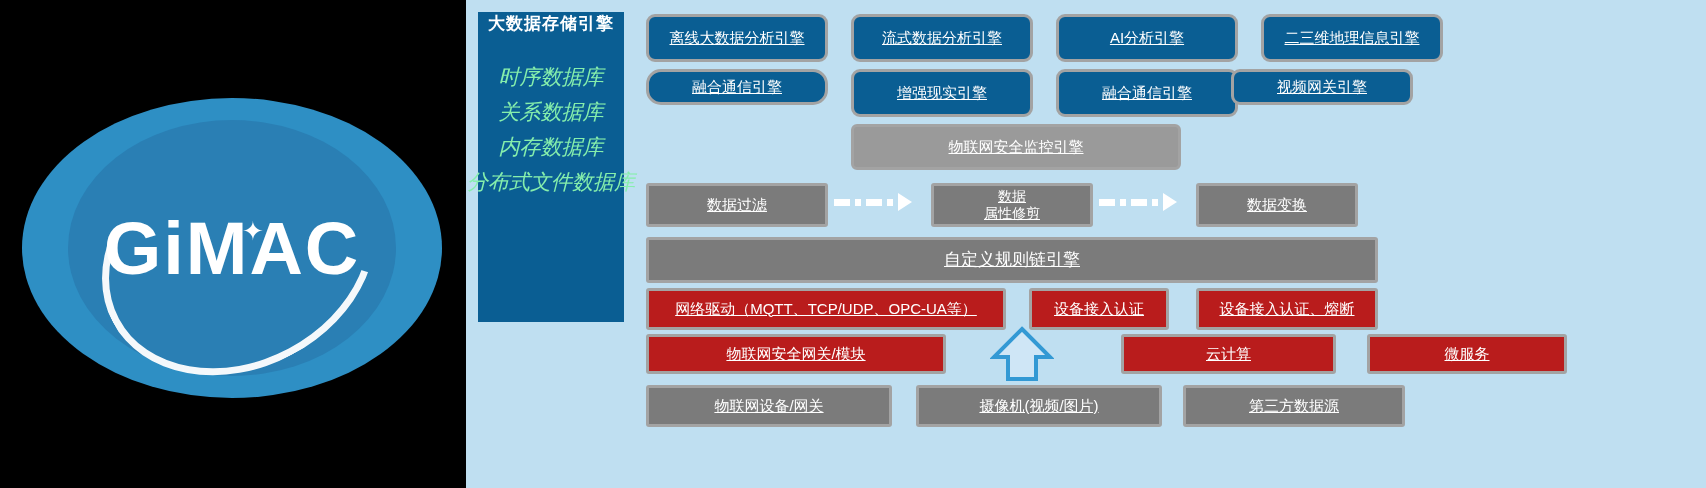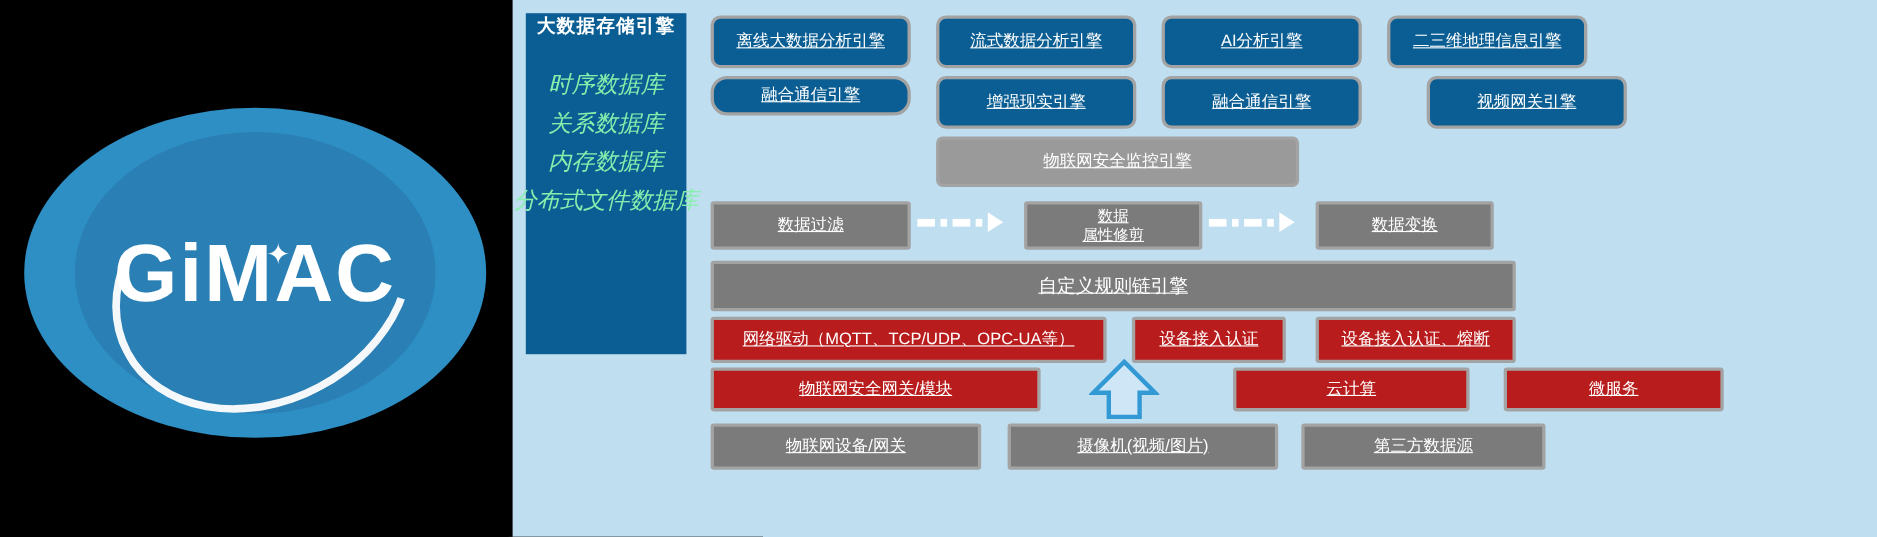--- a/index.html
+++ b/index.html
@@ -121,21 +121,21 @@
 
 
     <div class="box blue-dark" style="left:180px;top:14px;width:182px;height:48px;">离线大数据分析引擎</div>
     <div class="box blue-dark" style="left:385px;top:14px;width:182px;height:48px;">流式数据分析引擎</div>
     <div class="box blue-dark" style="left:590px;top:14px;width:182px;height:48px;">AI分析引擎</div>
     <div class="box blue-dark" style="left:795px;top:14px;width:182px;height:48px;">二三维地理信息引擎</div>
 
     <div class="box blue-dark" style="left:180px;top:69px;width:182px;height:36px;border-radius:15px;">融合通信引擎</div>
     <div class="box blue-dark" style="left:385px;top:69px;width:182px;height:48px;">增强现实引擎</div>
     <div class="box blue-dark" style="left:590px;top:69px;width:182px;height:48px;">融合通信引擎</div>
-    <div class="box blue-dark" style="left:831px;top:69px;width:182px;height:48px;">视频网关引擎</div>
+    <div class="box blue-dark" style="left:765px;top:69px;width:182px;height:36px;">视频网关引擎</div>
 
     <div class="box gray-round" style="left:385px;top:124px;width:330px;height:46px;">物联网安全监控引擎</div>
 
     <div class="box gray" style="left:180px;top:183px;width:182px;height:44px;">数据过滤</div>
     <div class="box gray" style="left:465px;top:183px;width:162px;height:44px;font-size:14px;">数据
 属性修剪</div>
     <div class="box gray" style="left:730px;top:183px;width:162px;height:44px;">数据变换</div>
 
     <div class="arrow" style="left:368px;top:197px;width:92px;">
       <div class="seg" style="width:16px;"></div>

